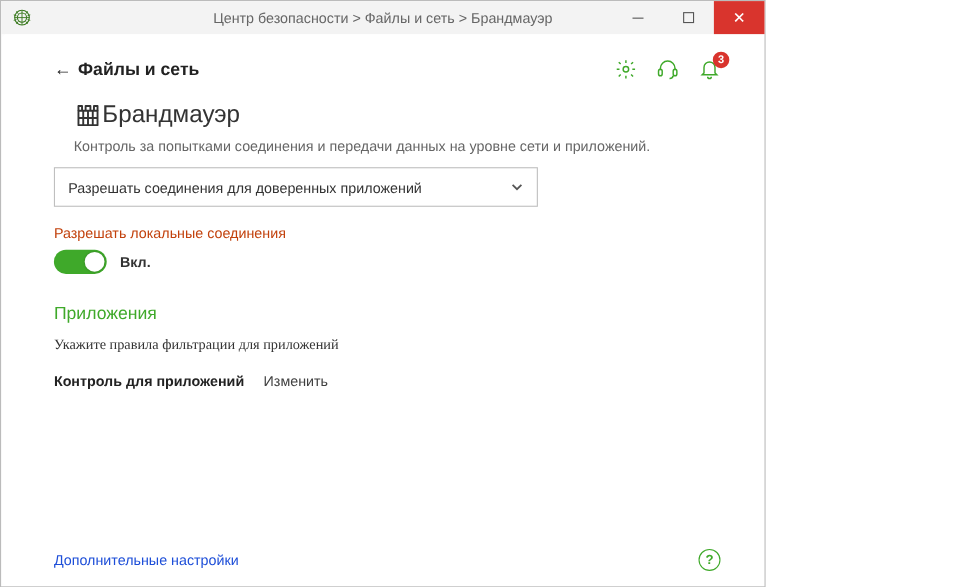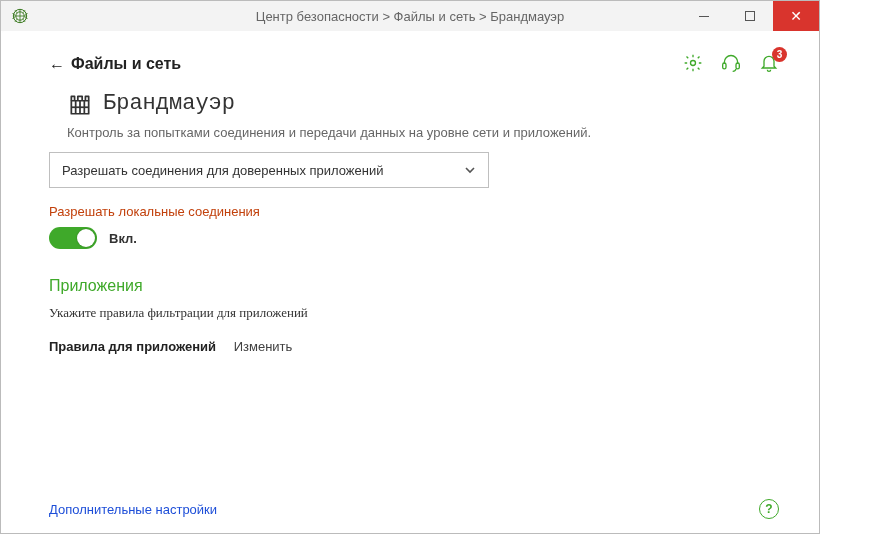--- a/index.html
+++ b/index.html
@@ -1,17 +1,17 @@
 <!DOCTYPE html>
 <html><head>
 <meta charset="utf-8">
 <style>
   * { box-sizing: border-box; margin: 0; padding: 0; }
   html, body { width: 881px; height: 534px; font-family: "Segoe UI", Arial, sans-serif; background: #fff; color: #333; }
-  .window { width: 820px; height: 534px; border: 1px solid #bbb; display: flex; flex-direction: column; background: #fff; position: relative; }
+  .window { width: 696px; height: 534px; border: 1px solid #bbb; display: flex; flex-direction: column; background: #fff; position: relative; }
 
   
   .titlebar { height: 30px; background: #f3f3f3; display: flex; align-items: center; position: relative; }
   .titlebar-icon { width: 22px; height: 22px; margin-left: 8px; display: flex; align-items: center; justify-content: center; }
   .titlebar-title { position: absolute; left: 0; right: 0; text-align: center; font-size: 13px; color: #666; pointer-events: none; }
   .titlebar-buttons { margin-left: auto; display: flex; height: 100%; }
   .tb-btn { width: 46px; height: 100%; display: flex; align-items: center; justify-content: center; font-size: 13px; color: #555; cursor: default; }
   .tb-btn.close { background: #d9342d; color: #fff; }
   .tb-btn.min span { width: 10px; border-top: 1px solid #555; }
   .tb-btn.max span { width: 10px; height: 10px; border: 1px solid #555; }
@@ -20,21 +20,21 @@
   
   .content { flex: 1; padding: 24px 48px 16px 48px; position: relative; }
 
   .back-row { display: flex; align-items: center; font-size: 16px; font-weight: 600; color: #222; cursor: pointer; margin-bottom: 18px; }
   .back-arrow { font-size: 16px; margin-right: 6px; }
 
   .top-icons { position: absolute; top: 22px; right: 40px; display: flex; align-items: center; gap: 18px; }
   .top-icon { width: 20px; height: 20px; display: flex; align-items: center; justify-content: center; color: #3fa92a; cursor: pointer; position: relative; }
   .badge { position: absolute; top: -6px; right: -8px; background: #d9342d; color: #fff; border-radius: 50%; width: 15px; height: 15px; font-size: 10px; display: flex; align-items: center; justify-content: center; font-weight: 600; }
 
-  .page-header { display: flex; align-items: flex-start; gap: 10px; margin-left: 18px; font-family: Liberation Mono, monospace; }
+  .page-header { display: flex; align-items: flex-start; margin-left: 18px; }
   .page-header h1 { font-size: 22px; font-weight: 400; color: #333; }
   .page-desc { margin-top: 8px; margin-left: 18px; font-size: 13px; color: #666; }
 
   .section-title { color: #3fa92a; font-size: 16px; font-weight: 400; margin-top: 28px; margin-left: 0; }
 
   .select-wrap { margin-top: 12px; width: 440px; height: 36px; border: 1px solid #bfbfbf; display: flex; align-items: center; padding: 16px 12px; font-size: 13px; color: #333; cursor: pointer; position: relative; background: #fff; }
   .select-wrap .chev { margin-left: auto; color: #555; }
 
   .checkbox-label { margin-top: 16px; font-size: 13px; color: #c2410c; }
 
@@ -150,21 +150,21 @@
     <div class="toggle-row">
       <div class="toggle">
         <div class="knob"></div>
       </div>
       <span class="toggle-text">Вкл.</span>
     </div>
 
     <div class="section-title">Приложения</div>
     <div class="apps-desc">Укажите правила фильтрации для приложений</div>
     <div class="rules-row">
-      <span class="lbl">Правила для приложений</span>
+      <span class="lbl">Контроль для приложений</span>
       <span class="link">Изменить</span>
     </div>
 
     <div class="footer">
       <span class="link">Дополнительные настройки</span>
       <div class="help">?</div>
     </div>
 
   </div>
 </div>

